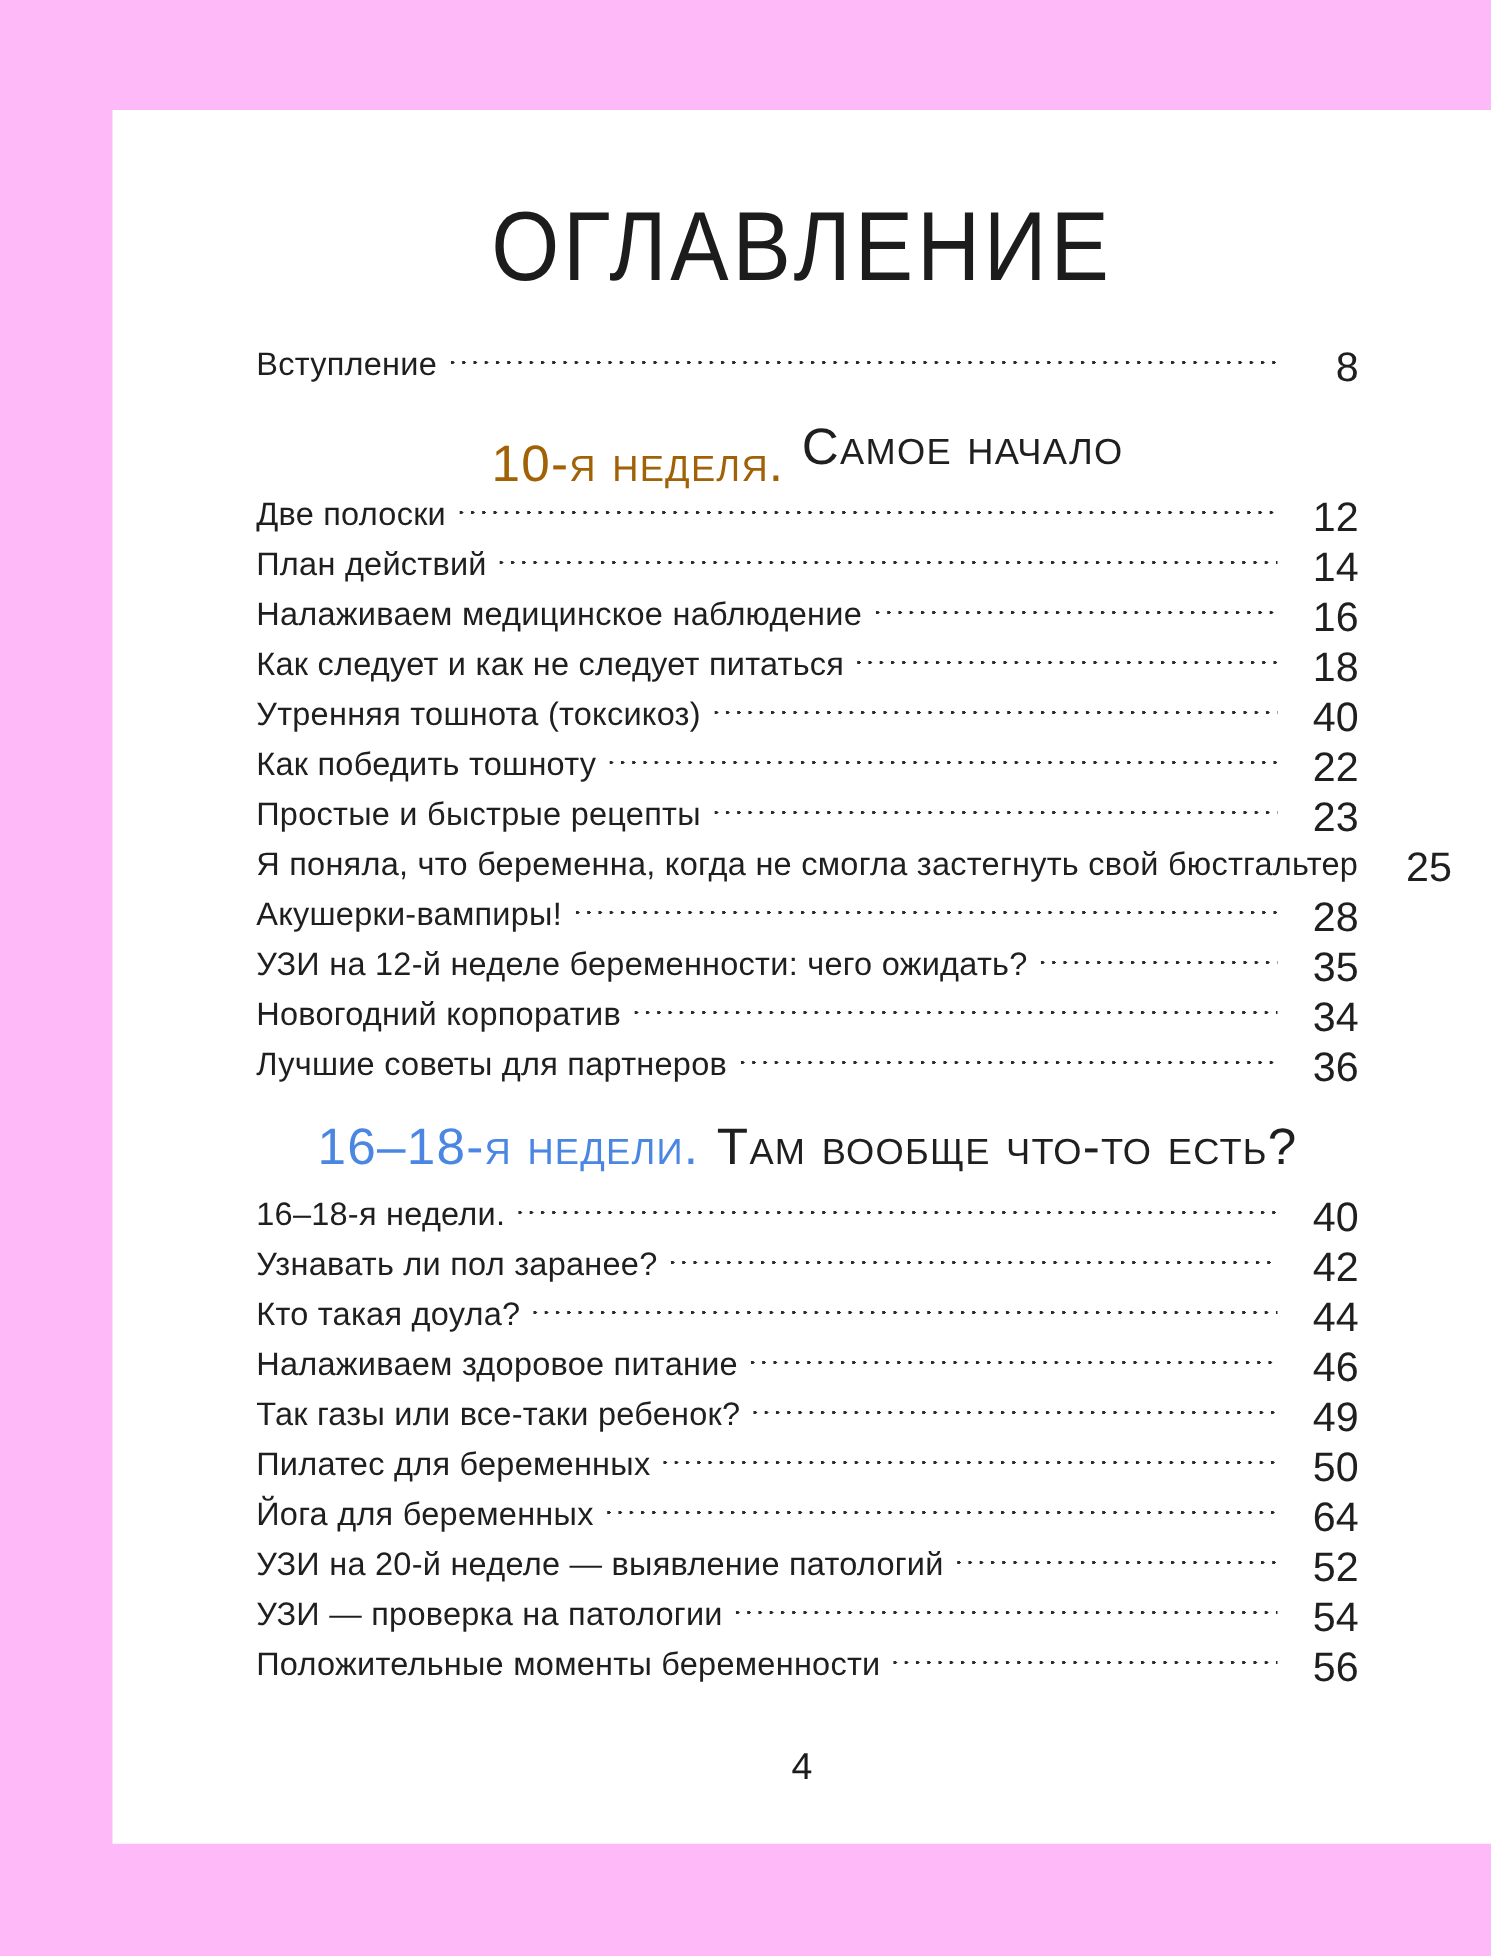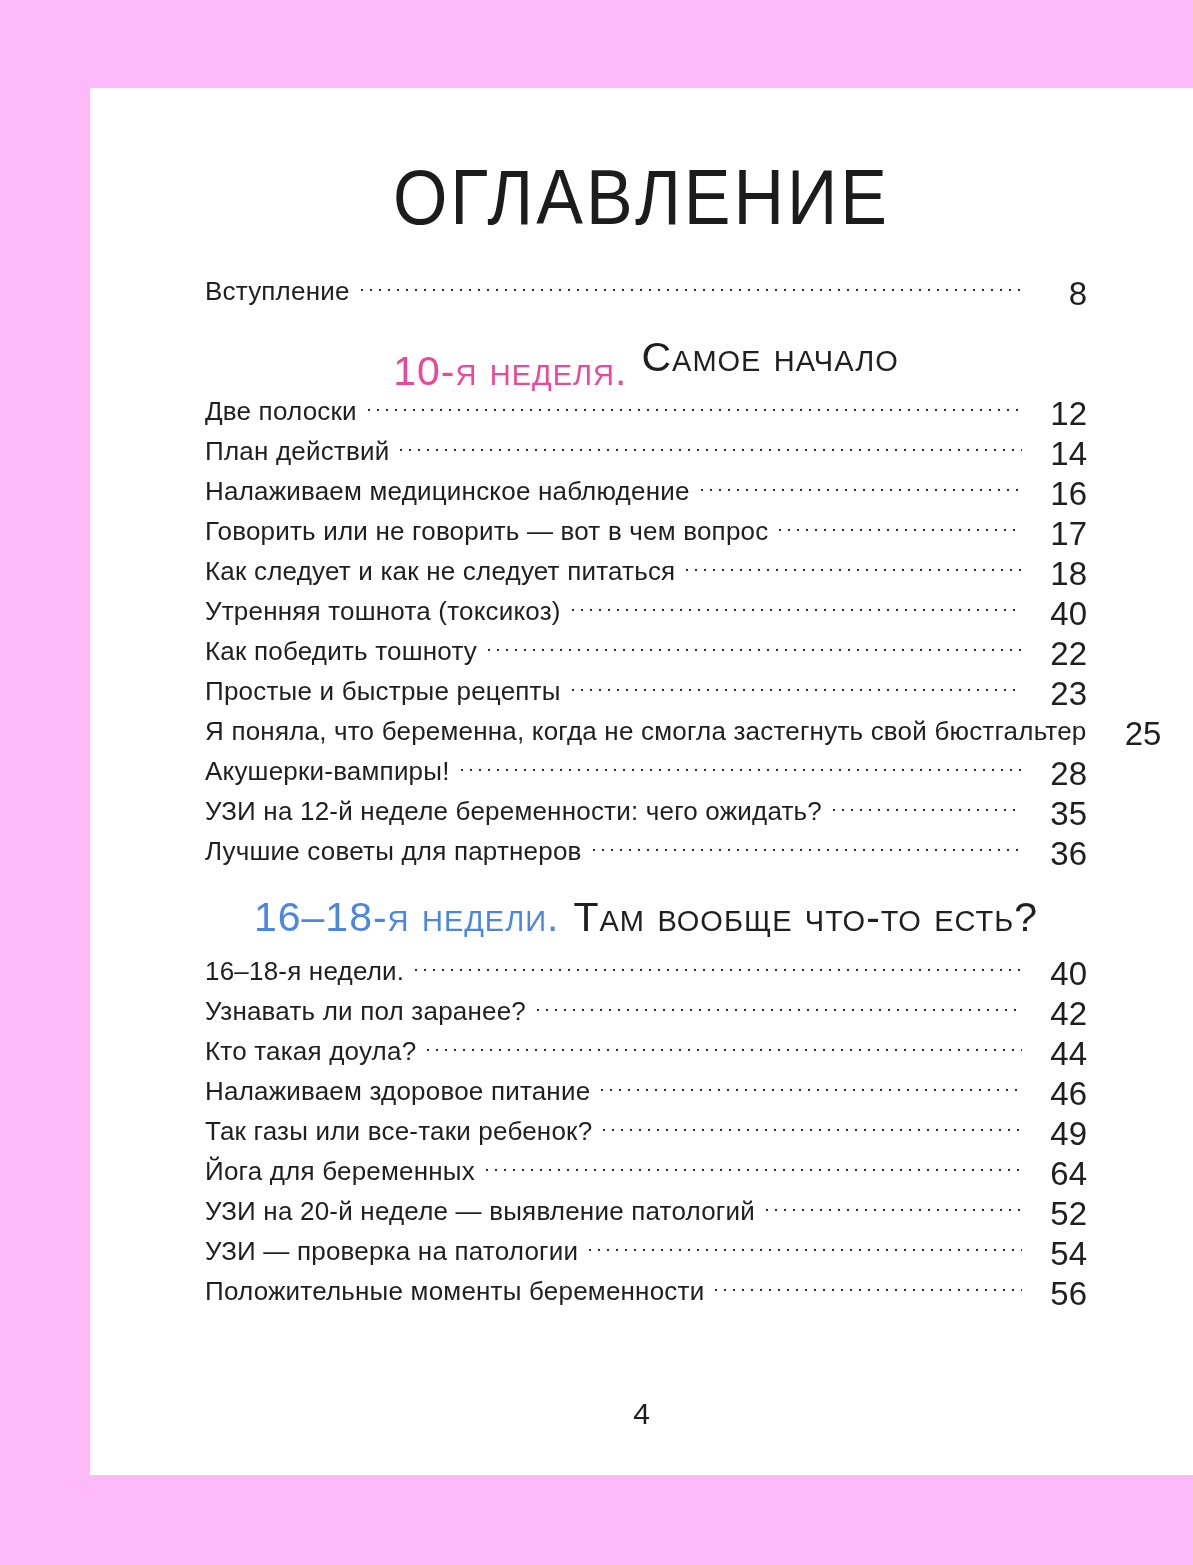--- a/index.html
+++ b/index.html
@@ -94,45 +94,40 @@
 
 <div class="page">
   <h1 class="title">ОГЛАВЛЕНИЕ</h1>
   <div class="toc" id="toc">
       <div class="toc-row intro">
         <span class="toc-label">Вступление</span>
         <span class="leader"></span>
         <span class="toc-page">8</span>
       </div>
       <div class="section-heading">
-        <span class="accent" style="color: #ec4899; margin-top: 29px;">10-я неделя.</span>
+        <span class="accent" style="color: #a16207; margin-top: 29px;">10-я неделя.</span>
         <span class="rest">Самое начало</span>
       </div>
       <div class="entries">
         <div class="toc-row">
           <span class="toc-label">Две полоски</span>
           <span class="leader"></span>
           <span class="toc-page">12</span>
         </div>
         <div class="toc-row">
           <span class="toc-label">План действий</span>
           <span class="leader"></span>
           <span class="toc-page">14</span>
         </div>
         <div class="toc-row">
           <span class="toc-label">Налаживаем медицинское наблюдение</span>
           <span class="leader"></span>
           <span class="toc-page">16</span>
         </div>
         <div class="toc-row">
-          <span class="toc-label">Говорить или не говорить — вот в чем вопрос</span>
-          <span class="leader"></span>
-          <span class="toc-page">17</span>
-        </div>
-        <div class="toc-row">
           <span class="toc-label">Как следует и как не следует питаться</span>
           <span class="leader"></span>
           <span class="toc-page">18</span>
         </div>
         <div class="toc-row">
           <span class="toc-label">Утренняя тошнота (токсикоз)</span>
           <span class="leader"></span>
           <span class="toc-page">40</span>
         </div>
         <div class="toc-row">
@@ -152,20 +147,25 @@
         </div>
         <div class="toc-row">
           <span class="toc-label">Акушерки-вампиры!</span>
           <span class="leader"></span>
           <span class="toc-page">28</span>
         </div>
         <div class="toc-row">
           <span class="toc-label">УЗИ на 12-й неделе беременности: чего ожидать?</span>
           <span class="leader"></span>
           <span class="toc-page">35</span>
+        </div>
+        <div class="toc-row">
+          <span class="toc-label">Новогодний корпоратив</span>
+          <span class="leader"></span>
+          <span class="toc-page">34</span>
         </div>
         <div class="toc-row">
           <span class="toc-label">Лучшие советы для партнеров</span>
           <span class="leader"></span>
           <span class="toc-page">36</span>
         </div>
       </div>
       <div class="section-heading">
         <span class="accent" style="color: rgb(74, 134, 226);">16–18-я недели.</span>
         <span class="rest">Там вообще что-то есть?</span>
@@ -188,20 +188,25 @@
         </div>
         <div class="toc-row">
           <span class="toc-label">Налаживаем здоровое питание</span>
           <span class="leader"></span>
           <span class="toc-page">46</span>
         </div>
         <div class="toc-row">
           <span class="toc-label">Так газы или все-таки ребенок?</span>
           <span class="leader"></span>
           <span class="toc-page">49</span>
+        </div>
+        <div class="toc-row">
+          <span class="toc-label">Пилатес для беременных</span>
+          <span class="leader"></span>
+          <span class="toc-page">50</span>
         </div>
         <div class="toc-row">
           <span class="toc-label">Йога для беременных</span>
           <span class="leader"></span>
           <span class="toc-page">64</span>
         </div>
         <div class="toc-row">
           <span class="toc-label">УЗИ на 20-й неделе — выявление патологий</span>
           <span class="leader"></span>
           <span class="toc-page">52</span>

